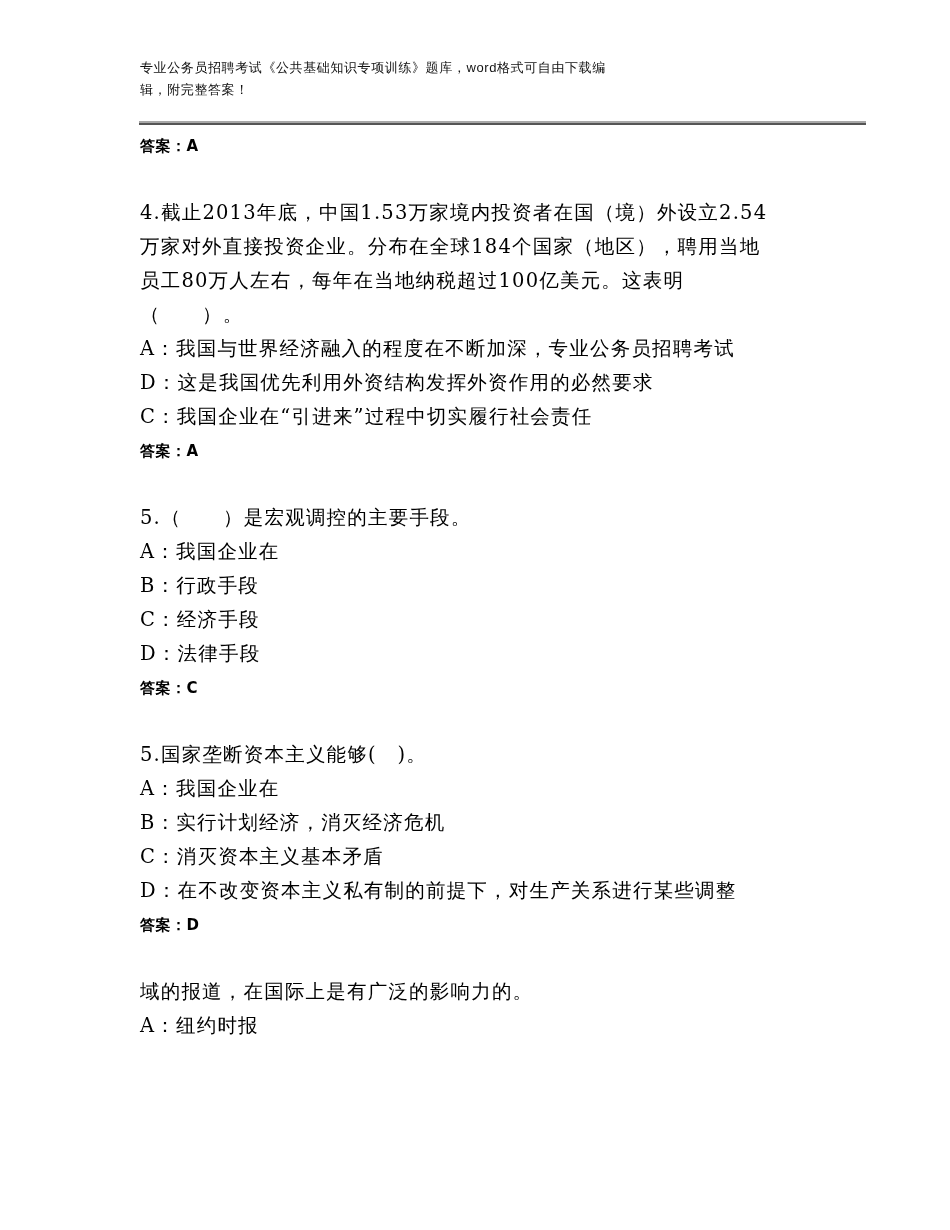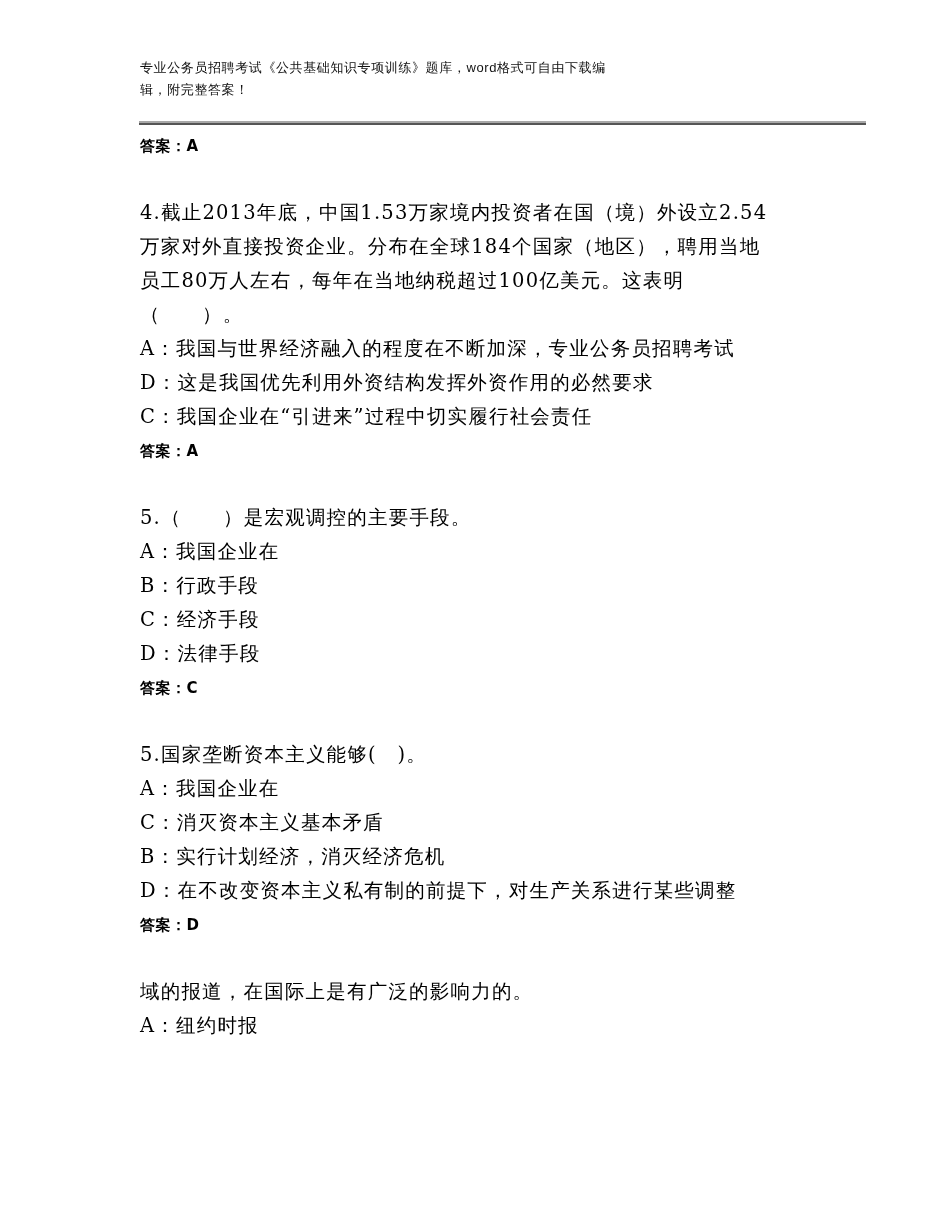--- a/index.html
+++ b/index.html
@@ -68,22 +68,22 @@
     <div class="line">B：行政手段</div>
     <div class="line">C：经济手段</div>
     <div class="line">D：法律手段</div>
     <div class="answer">答案：C</div>
   </div>
   <div class="blank"></div>
 
   <div>
     <div class="line">5.国家垄断资本主义能够(　)。</div>
     <div class="line">A：我国企业在</div>
+    <div class="line">B：实行计划经济，消灭经济危机</div>
     <div class="line">C：消灭资本主义基本矛盾</div>
-    <div class="line">B：实行计划经济，消灭经济危机</div>
     <div class="line">D：在不改变资本主义私有制的前提下，对生产关系进行某些调整</div>
     <div class="answer">答案：D</div>
   </div>
   <div class="blank"></div>
 
   <div>
     <div class="line">域的报道，在国际上是有广泛的影响力的。</div>
     <div class="line">A：纽约时报</div>
   </div>
 

